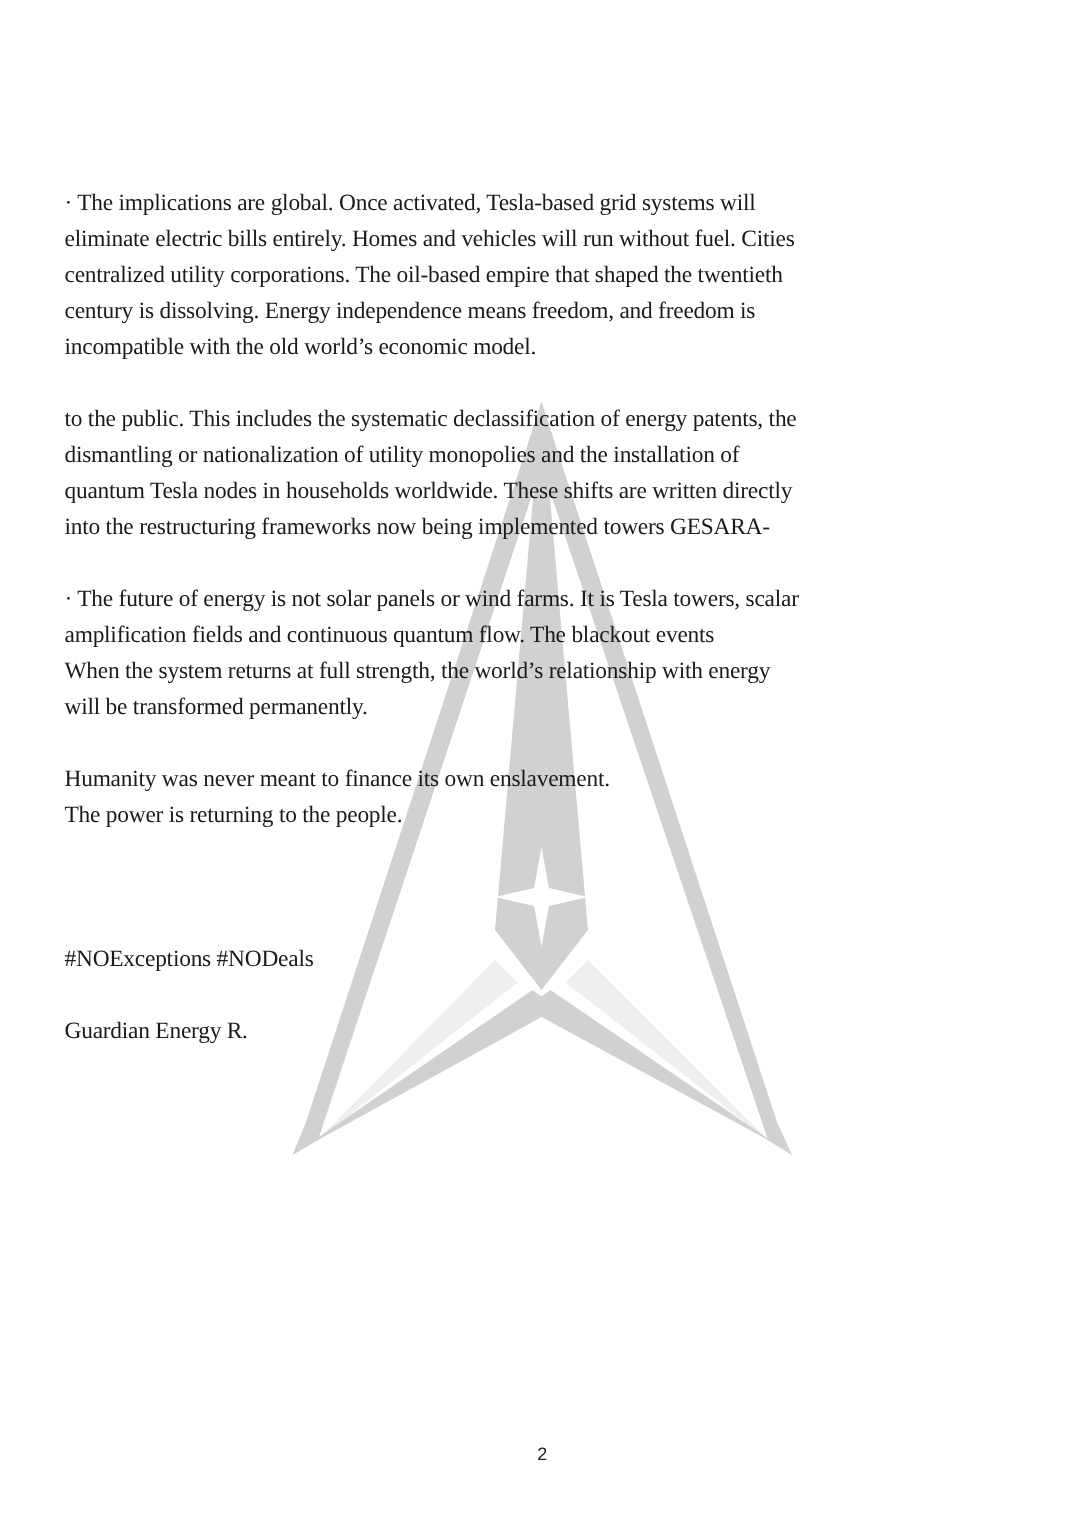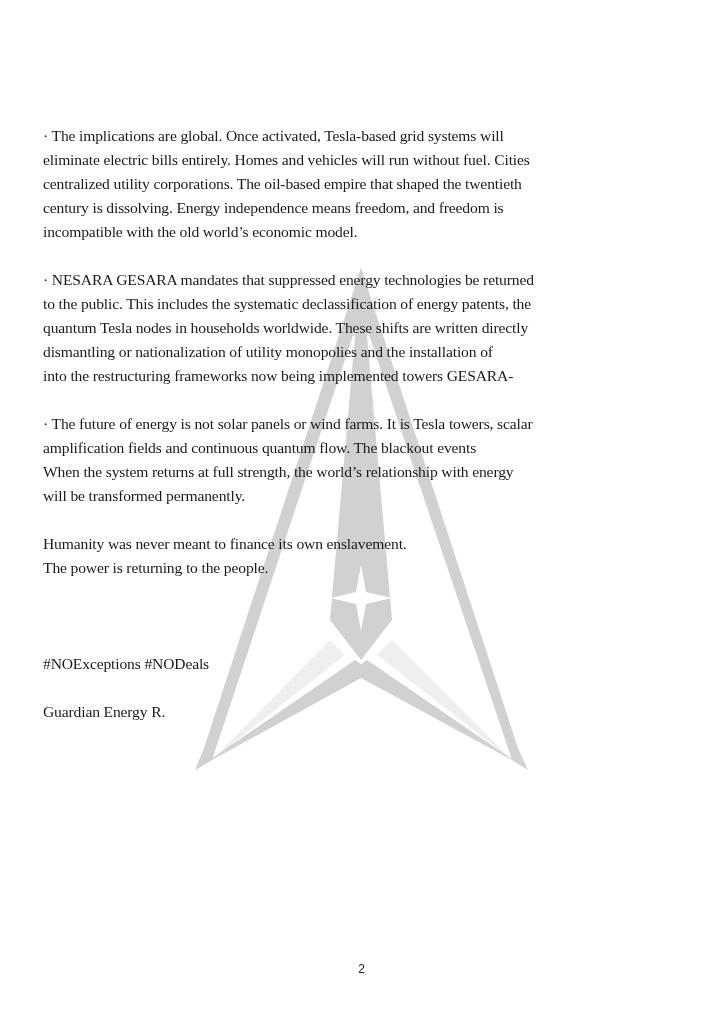--- a/index.html
+++ b/index.html
@@ -45,24 +45,23 @@
 
 <div class="page-body">
   <p class="para">
     <span class="line">· The implications are global. Once activated, Tesla-based grid systems will</span>
     <span class="line">eliminate electric bills entirely. Homes and vehicles will run without fuel. Cities</span>
     <span class="line">centralized utility corporations. The oil-based empire that shaped the twentieth</span>
     <span class="line">century is dissolving. Energy independence means freedom, and freedom is</span>
     <span class="line">incompatible with the old world’s economic model.</span>
   </p>
   <p class="para">
-    <span class="line">· NESARA GESARA mandates that suppressed energy technologies be returned</span>
     <span class="line">to the public. This includes the systematic declassification of energy patents, the</span>
+    <span class="line">dismantling or nationalization of utility monopolies and the installation of</span>
     <span class="line">quantum Tesla nodes in households worldwide. These shifts are written directly</span>
-    <span class="line">dismantling or nationalization of utility monopolies and the installation of</span>
     <span class="line">into the restructuring frameworks now being implemented towers GESARA-</span>
   </p>
   <p class="para">
     <span class="line">· The future of energy is not solar panels or wind farms. It is Tesla towers, scalar</span>
     <span class="line">amplification fields and continuous quantum flow. The blackout events</span>
     <span class="line">When the system returns at full strength, the world’s relationship with energy</span>
     <span class="line">will be transformed permanently.</span>
   </p>
   <p class="para closing">
     <span class="line">Humanity was never meant to finance its own enslavement.</span>

